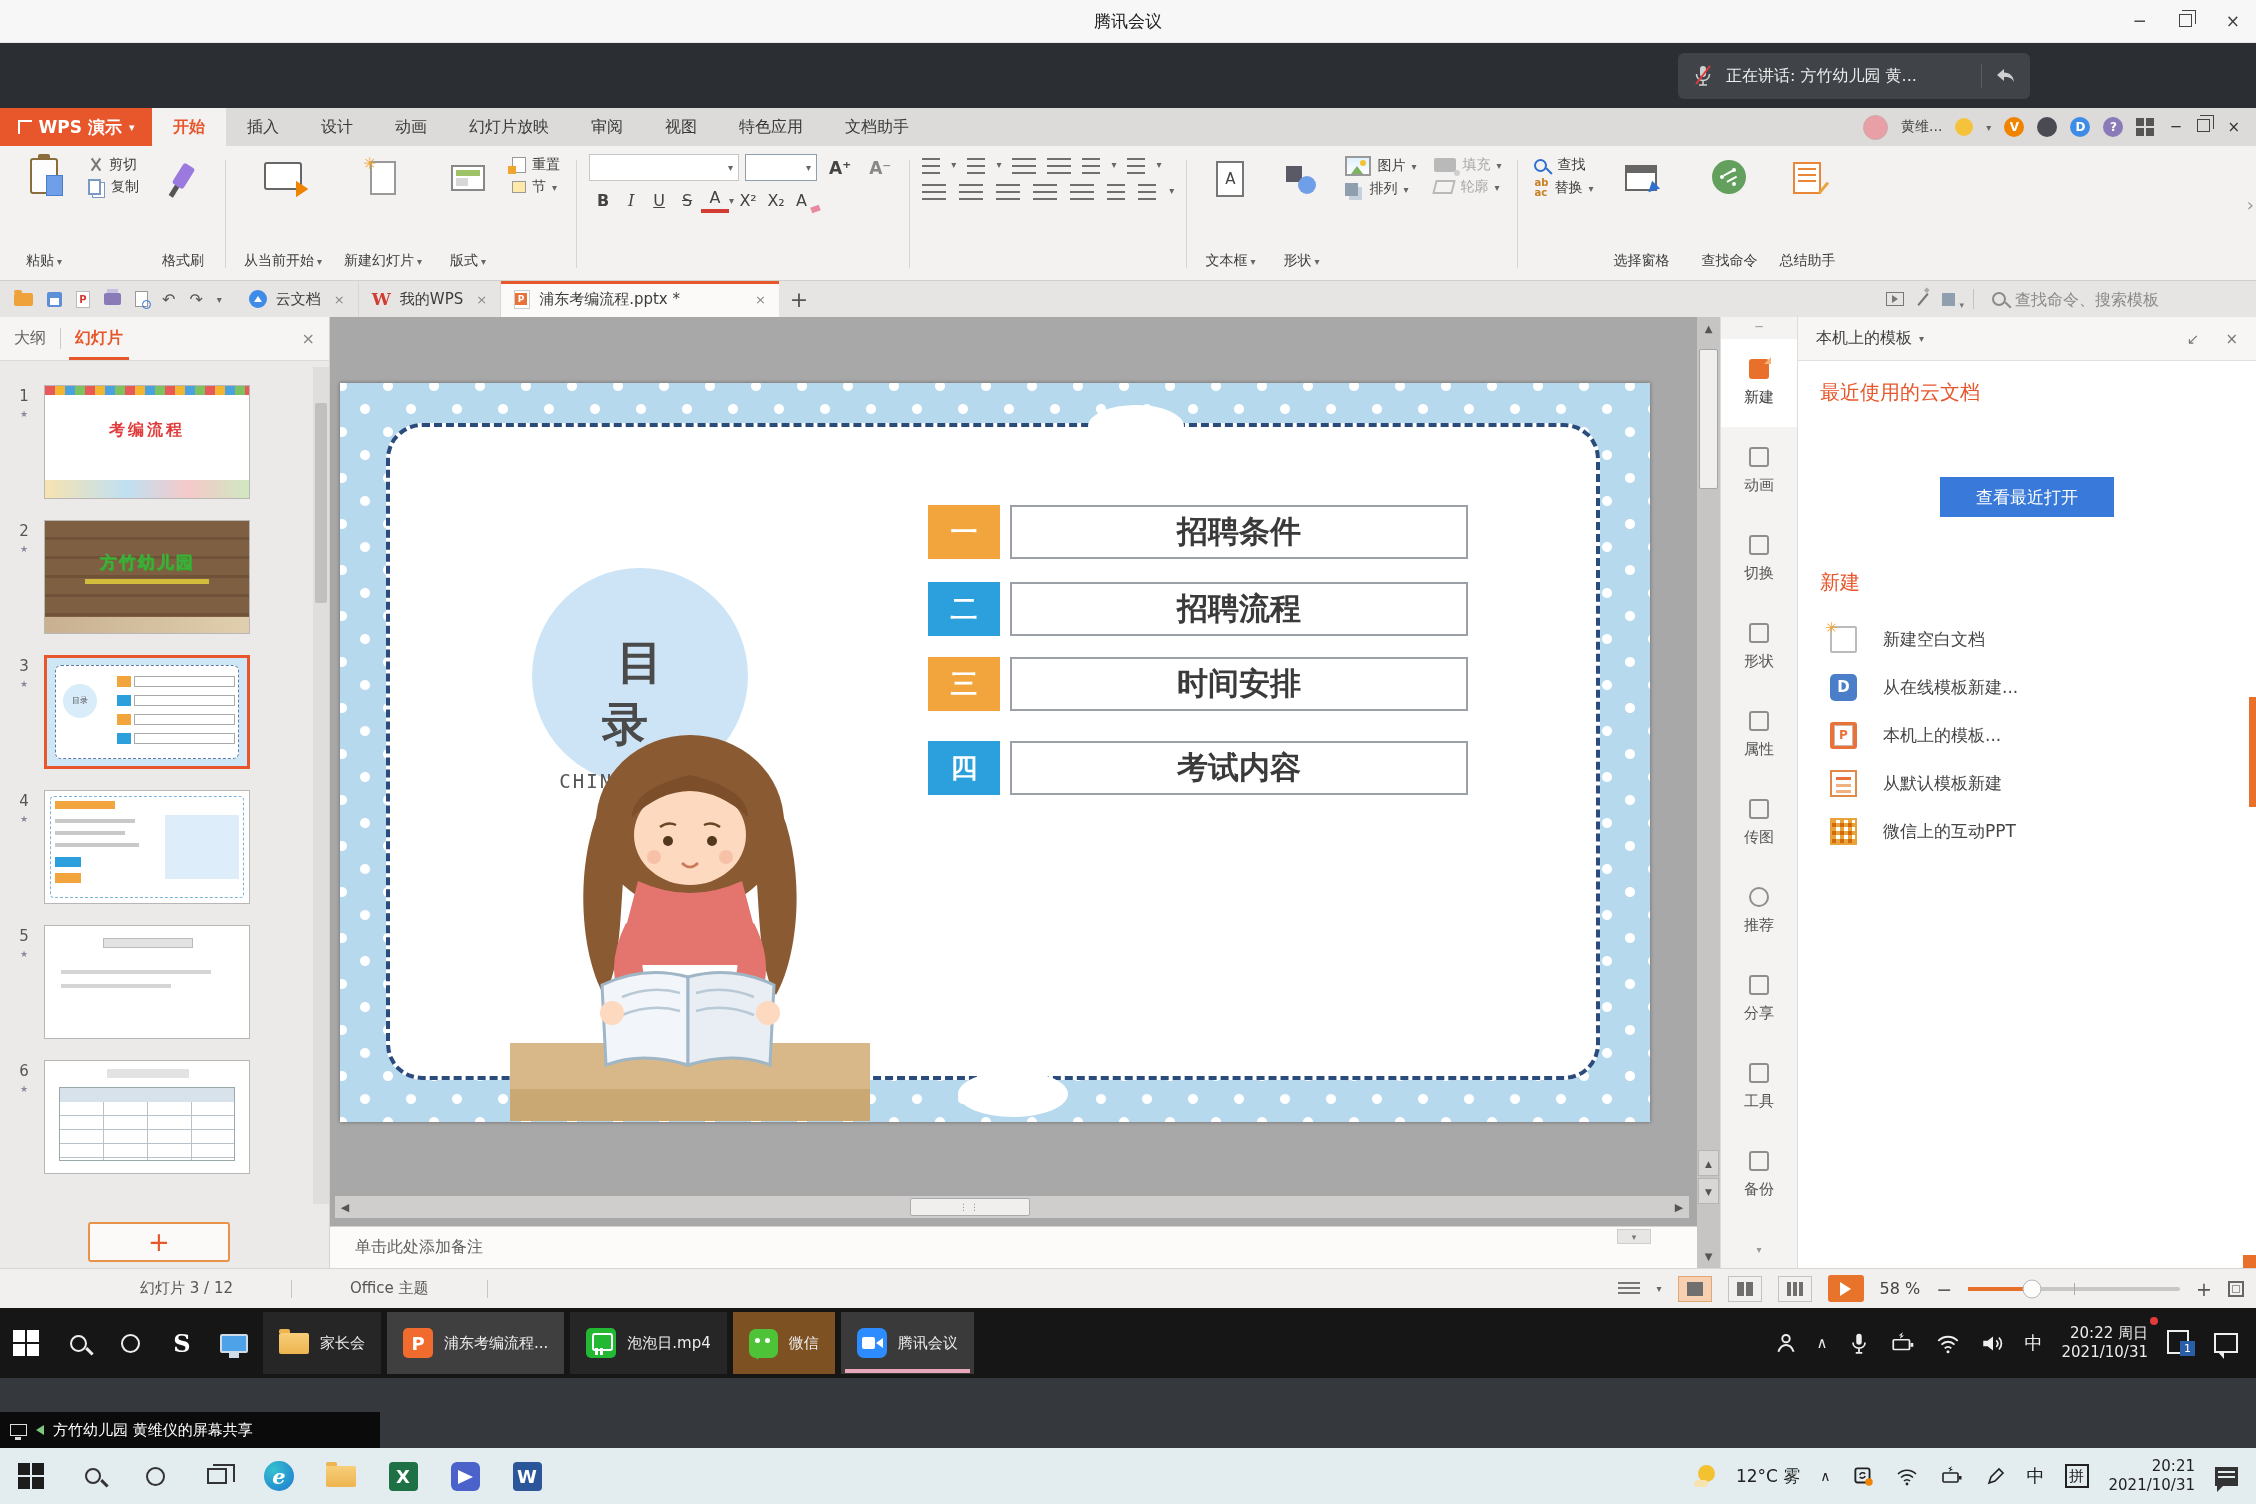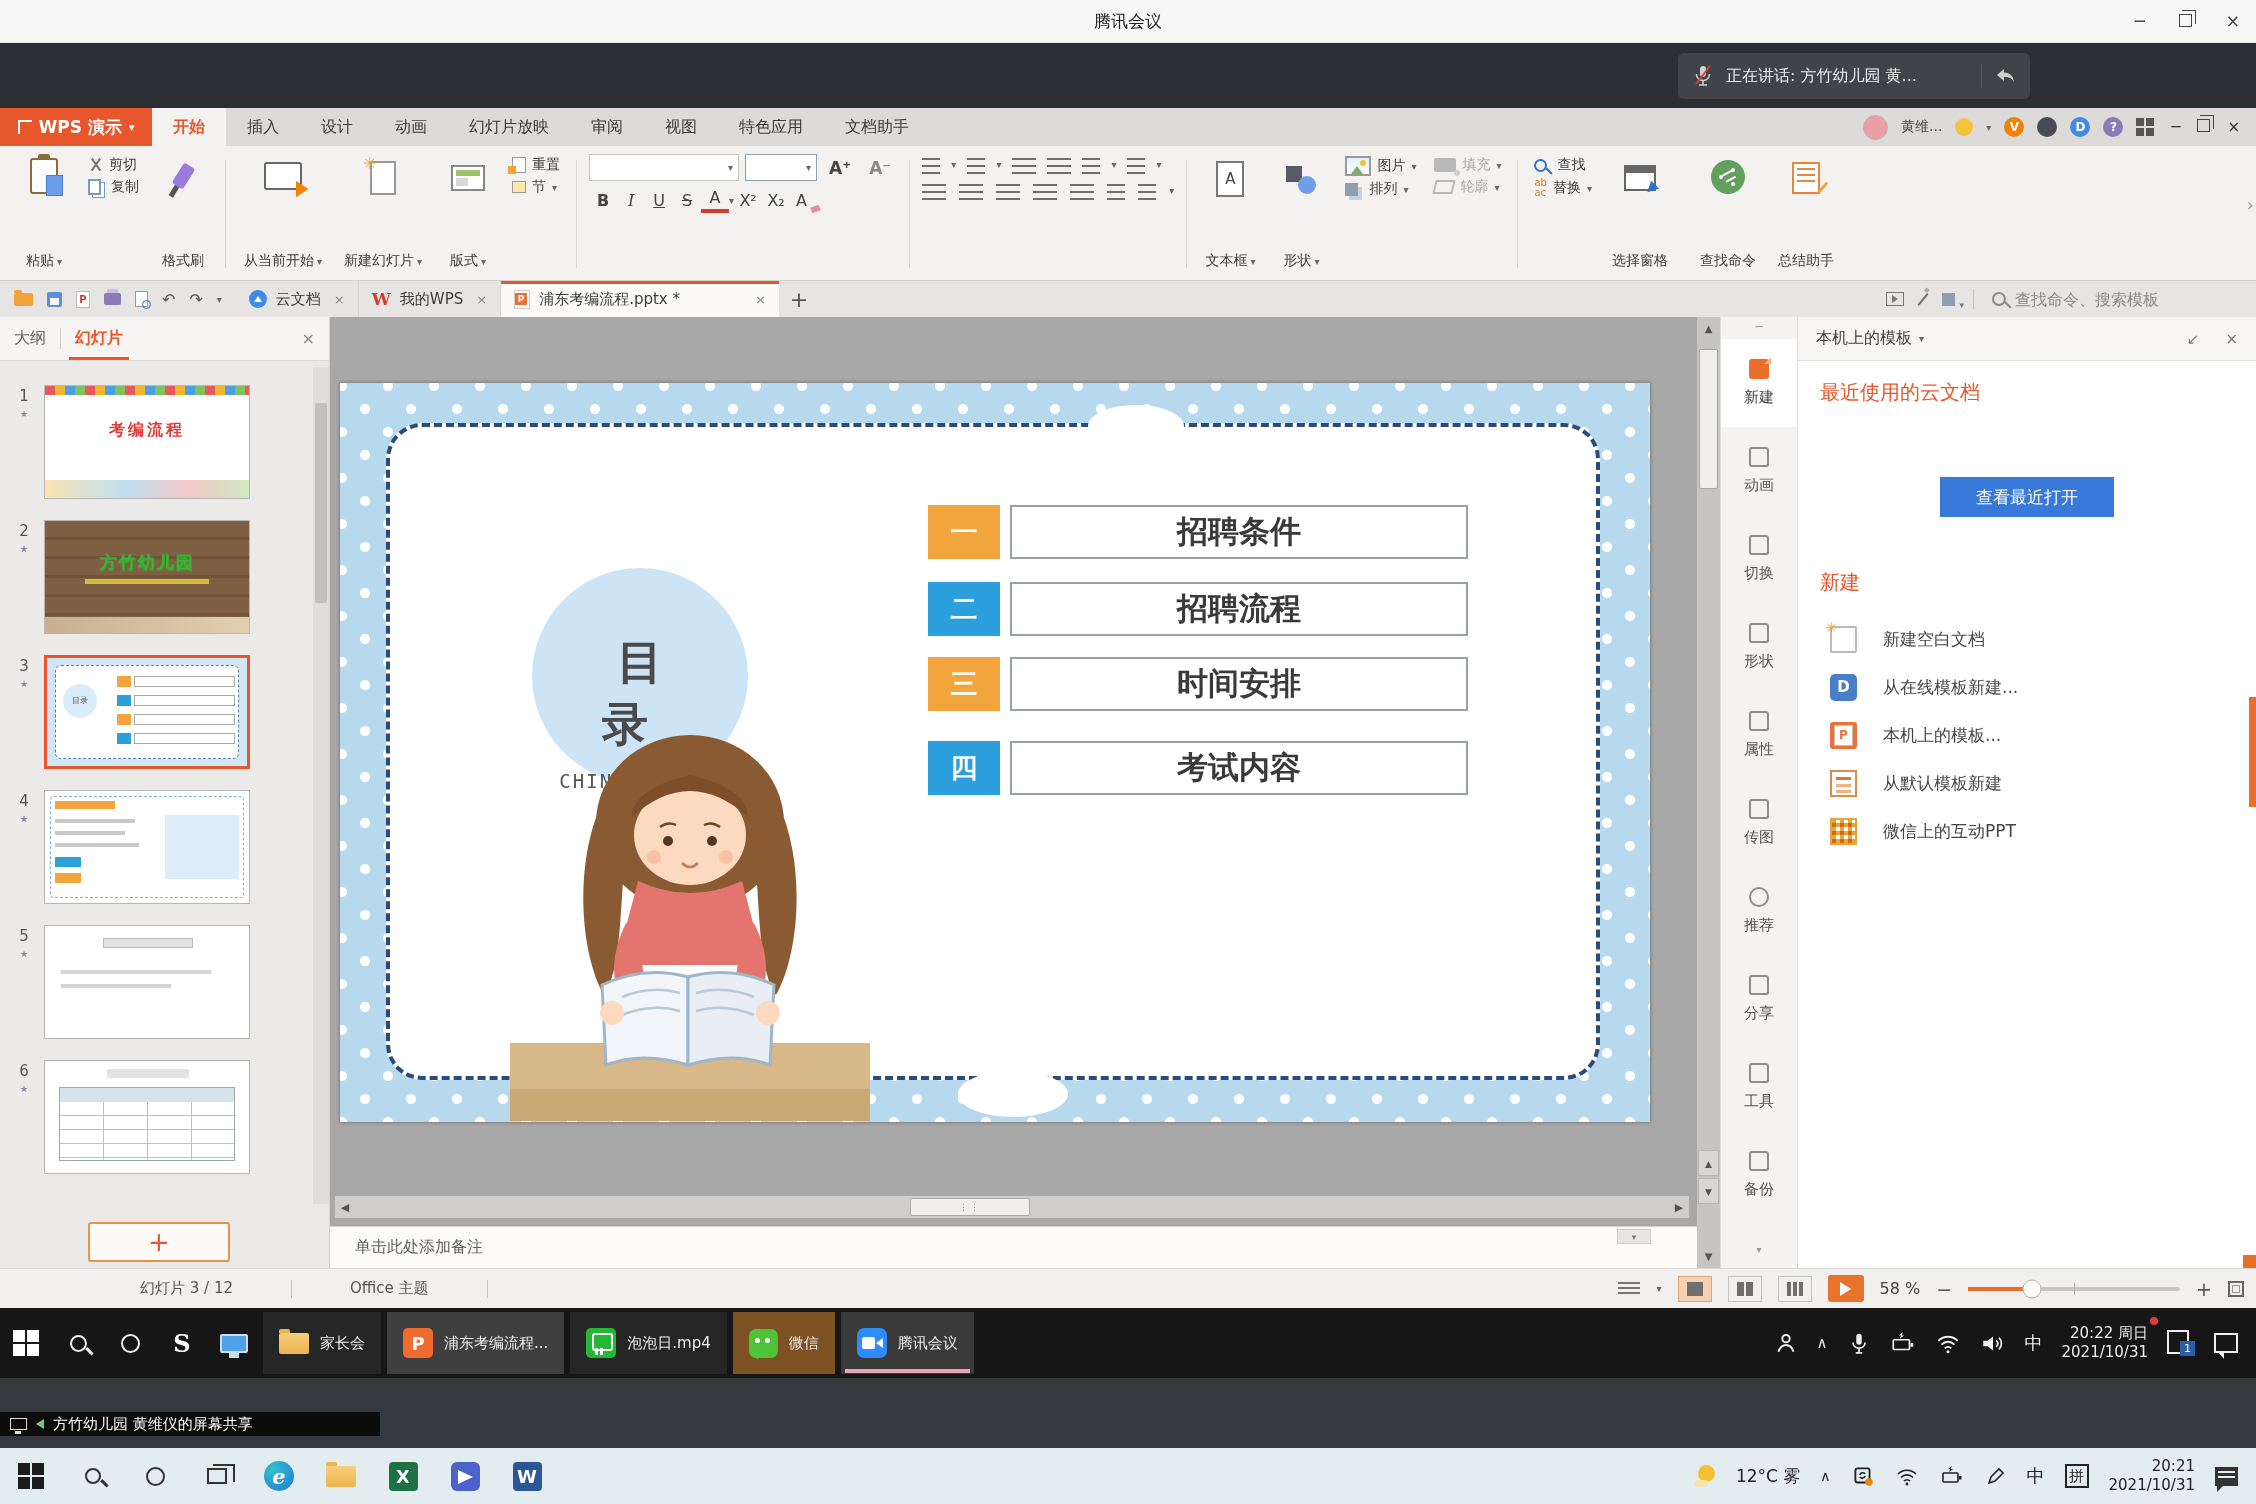--- a/index.html
+++ b/index.html
@@ -79,21 +79,21 @@
 .i-shapes::after{content:"";position:absolute;right:2px;bottom:0;width:18px;height:18px;border-radius:50%;background:#6f9fe8}
 .i-pic{width:26px;height:20px;border:2px solid #999;background:linear-gradient(#dff0ff,#fff);position:relative;overflow:hidden}
 .i-pic::before{content:"";position:absolute;left:1px;bottom:-4px;border-left:9px solid transparent;border-right:9px solid transparent;border-bottom:12px solid #7cb35f}
 .i-pic::after{content:"";position:absolute;right:3px;top:2px;width:6px;height:6px;border-radius:50%;background:#f2c231}
 .i-fill{width:22px;height:14px;background:#b9b9b9;border-radius:2px;position:relative}
 .i-fill::after{content:"";position:absolute;right:-4px;bottom:-4px;width:6px;height:6px;background:#cfcfcf;border-radius:50%}
 .i-arrange{width:13px;height:13px;background:#8f9fae;box-shadow:4px 4px 0 0 #c5d2de;margin-right:5px}
 .i-outline{width:20px;height:14px;border:2px solid #b9b9b9;transform:skewX(-14deg)}
 .i-find{width:13px;height:13px;border:2.4px solid #2f6fd0;border-radius:50%;position:relative;margin-right:4px}
 .i-find::after{content:"";position:absolute;right:-5px;bottom:-5px;width:2.4px;height:8px;background:#2f6fd0;transform:rotate(-45deg)}
-.i-replace{font-size:10px;color:#c77f1f;font-weight:normal;line-height:1;display:flex;flex-direction:column}
+.i-replace{font-size:10px;color:#c77f1f;font-weight:bold;line-height:1;display:flex;flex-direction:column}
 .i-selpane{width:32px;height:26px;border:2px solid #666;background:#fff;position:relative;margin-top:7px}
 .i-selpane::before{content:"";position:absolute;left:0;top:0;right:0;height:6px;background:#666}
 .i-selpane::after{content:"";position:absolute;right:-5px;bottom:-5px;border-left:10px solid #2f6fd0;border-top:5px solid transparent;border-bottom:7px solid transparent;transform:rotate(18deg)}
 .i-share{width:34px;height:34px;border-radius:50%;background:#63a05e;position:relative;margin-top:2px}
 .i-share::before{content:"";position:absolute;left:8px;top:15px;width:4px;height:4px;border-radius:50%;background:#fff;box-shadow:12px -7px 0 #fff,12px 7px 0 #fff}
 .i-share::after{content:"";position:absolute;left:11px;top:12px;width:11px;height:2px;background:#fff;transform:rotate(-28deg);box-shadow:0 7px 0 #fff}
 .i-summary{width:28px;height:32px;border:2px solid #e8863a;background:#fff;position:relative;margin-top:4px}
 .i-summary::before{content:"";position:absolute;left:3px;top:4px;right:3px;height:2px;background:#e8863a;box-shadow:0 6px 0 #e8863a,0 12px 0 #e8863a}
 .i-summary::after{content:"";position:absolute;right:-6px;bottom:-3px;width:3px;height:14px;background:#e8a43a;transform:rotate(40deg)}
 .ribcollapse{position:absolute;right:2px;top:48px;color:#999;font-size:18px}
@@ -287,21 +287,21 @@
 .clock{font-size:15px;line-height:1.3;text-align:right;position:relative}
 .clock .dot{position:absolute;right:-10px;top:-7px;width:8px;height:8px;border-radius:50%;background:#e23b3b}
 .docbadge{position:relative;width:28px;height:26px}
 .docbadge::before{content:"";position:absolute;left:0;top:0;width:18px;height:20px;border:2px solid #eee;background:#161616}
 .docbadge b{position:absolute;right:0;bottom:0;width:15px;height:15px;background:#2a5fa8;color:#fff;font-size:11px;font-weight:normal;text-align:center;line-height:15px}
 .actionc{width:24px;height:20px;border:2px solid #eee;position:relative}
 .actionc::after{content:"";position:absolute;left:2px;bottom:-8px;border-left:6px solid transparent;border-right:0 solid transparent;border-top:7px solid #eee}
 .imetxt{font-size:18px}
 
 .gapband{position:absolute;left:0;top:1378px;width:100%;height:70px;background:#35383c}
-.sharebar{position:absolute;left:0;top:34px;width:380px;height:24px;background:#0b0b0b;display:flex;align-items:center;gap:9px;padding:0 10px;color:#fff;font-size:15px}
+.sharebar{position:absolute;left:0;top:34px;width:380px;height:36px;background:#0b0b0b;display:flex;align-items:center;gap:9px;padding:0 10px;color:#fff;font-size:15px}
 .shmon{width:17px;height:12px;border:1.8px solid #ddd;position:relative;flex:none}
 .shmon::after{content:"";position:absolute;left:4px;bottom:-5px;width:6px;height:3px;background:#ddd}
 .shvol{width:0;height:0;border-top:5px solid transparent;border-bottom:5px solid transparent;border-right:8px solid #7ec87e;position:relative;flex:none}
 
 .ltaskbar{position:absolute;left:0;top:1448px;width:100%;height:56px;background:#e3ecef;display:flex;align-items:center;color:#222}
 .lbi{width:62px;height:56px;display:flex;align-items:center;justify-content:center;flex:none}
 .magd{width:16px;height:16px;border:2px solid #333;border-radius:50%;position:relative}
 .magd::after{content:"";position:absolute;right:-6px;bottom:-6px;width:2.5px;height:9px;background:#333;transform:rotate(-45deg)}
 .cortd{width:19px;height:19px;border:2.6px solid #333;border-radius:50%}
 .tview{width:20px;height:16px;border:2px solid #333;position:relative;background:#e3ecef}

